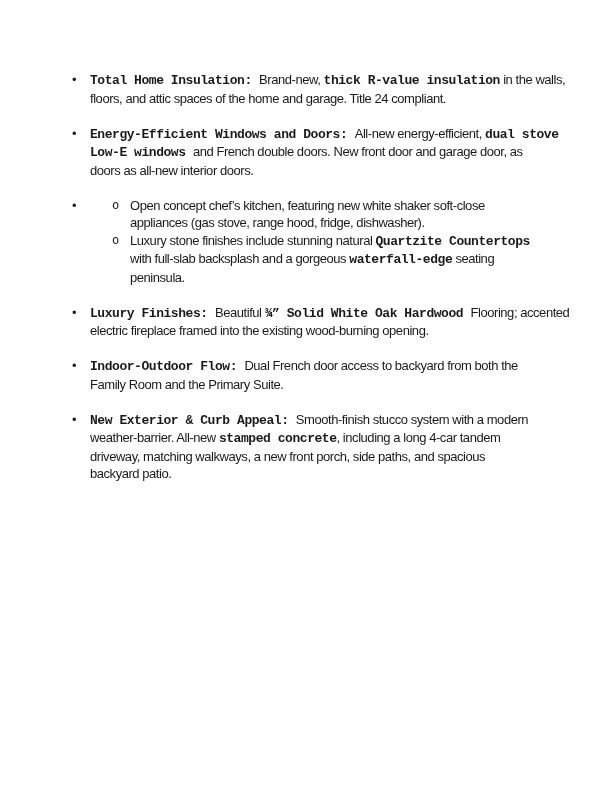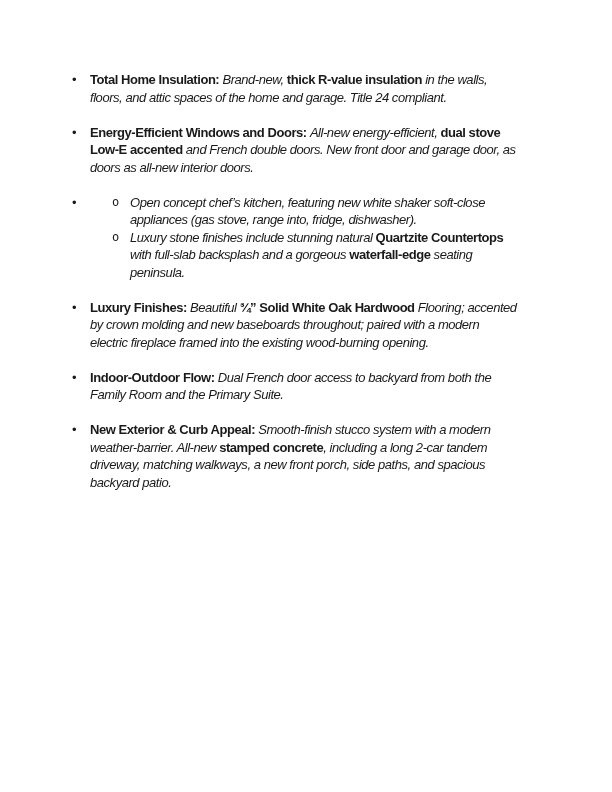--- a/index.html
+++ b/index.html
@@ -40,81 +40,80 @@
   .line { white-space: pre; }
   .sub-item { display: flex; }
   .sub-marker {
     flex: 0 0 18px;
     width: 18px;
     margin-left: 22px;
     font-family: "DejaVu Sans Mono", monospace;
     font-size: 12px;
   }
   .sub-content { flex: 1; min-width: 0; }
-  .run-b { font-weight: bold; }
-  .run-r { font-weight: normal; font-style: italic; }
+  .run-b { font-weight: bold; font-family: Liberation Mono, monospace; }
+  .run-r { font-weight: normal; }
 </style>
 </head>
 <body>
 
 <div class="page">
   <div class="bullets">
       <div class="item">
         <span class="marker">•</span>
         <div class="content">
           <div class="line"><span class="run-b">Total Home Insulation: </span><span class="run-r">Brand-new, </span><span class="run-b">thick R-value insulation</span><span class="run-r"> in the walls,</span></div>
           <div class="line"><span class="run-r">floors, and attic spaces of the home and garage. Title 24 compliant.</span></div>
         </div>
       </div>
       <div class="item">
         <span class="marker">•</span>
         <div class="content">
           <div class="line"><span class="run-b">Energy-Efficient Windows and Doors: </span><span class="run-r">All-new energy-efficient, </span><span class="run-b">dual stove</span></div>
-          <div class="line"><span class="run-b">Low-E accented </span><span class="run-r">and French double doors. New front door and garage door, as</span></div>
+          <div class="line"><span class="run-b">Low-E windows </span><span class="run-r">and French double doors. New front door and garage door, as</span></div>
           <div class="line"><span class="run-r">doors as all-new interior doors.</span></div>
         </div>
       </div>
       <div class="item">
         <span class="marker">•</span>
         <div class="content">
           <div class="sub-item">
             <span class="sub-marker">o</span>
             <div class="sub-content">
               <div class="line"><span class="run-r">Open concept chef’s kitchen, featuring new white shaker soft-close</span></div>
-              <div class="line"><span class="run-r">appliances (gas stove, range into, fridge, dishwasher).</span></div>
+              <div class="line"><span class="run-r">appliances (gas stove, range hood, fridge, dishwasher).</span></div>
             </div>
           </div>
           <div class="sub-item">
             <span class="sub-marker">o</span>
             <div class="sub-content">
               <div class="line"><span class="run-r">Luxury stone finishes include stunning natural </span><span class="run-b">Quartzite Countertops</span></div>
               <div class="line"><span class="run-r">with full-slab backsplash and a gorgeous </span><span class="run-b">waterfall-edge</span><span class="run-r"> seating</span></div>
               <div class="line"><span class="run-r">peninsula.</span></div>
             </div>
           </div>
         </div>
       </div>
       <div class="item">
         <span class="marker">•</span>
         <div class="content">
           <div class="line"><span class="run-b">Luxury Finishes: </span><span class="run-r">Beautiful </span><span class="run-b">¾” Solid White Oak Hardwood </span><span class="run-r">Flooring; accented</span></div>
-          <div class="line"><span class="run-r">by crown molding and new baseboards throughout; paired with a modern</span></div>
           <div class="line"><span class="run-r">electric fireplace framed into the existing wood-burning opening.</span></div>
         </div>
       </div>
       <div class="item">
         <span class="marker">•</span>
         <div class="content">
           <div class="line"><span class="run-b">Indoor-Outdoor Flow: </span><span class="run-r">Dual French door access to backyard from both the</span></div>
           <div class="line"><span class="run-r">Family Room and the Primary Suite.</span></div>
         </div>
       </div>
       <div class="item">
         <span class="marker">•</span>
         <div class="content">
           <div class="line"><span class="run-b">New Exterior &amp; Curb Appeal: </span><span class="run-r">Smooth-finish stucco system with a modern</span></div>
-          <div class="line"><span class="run-r">weather-barrier. All-new </span><span class="run-b">stamped concrete</span><span class="run-r">, including a long 2-car tandem</span></div>
+          <div class="line"><span class="run-r">weather-barrier. All-new </span><span class="run-b">stamped concrete</span><span class="run-r">, including a long 4-car tandem</span></div>
           <div class="line"><span class="run-r">driveway, matching walkways, a new front porch, side paths, and spacious</span></div>
           <div class="line"><span class="run-r">backyard patio.</span></div>
         </div>
       </div>
     </div>
 </div>
 
 </body></html>

